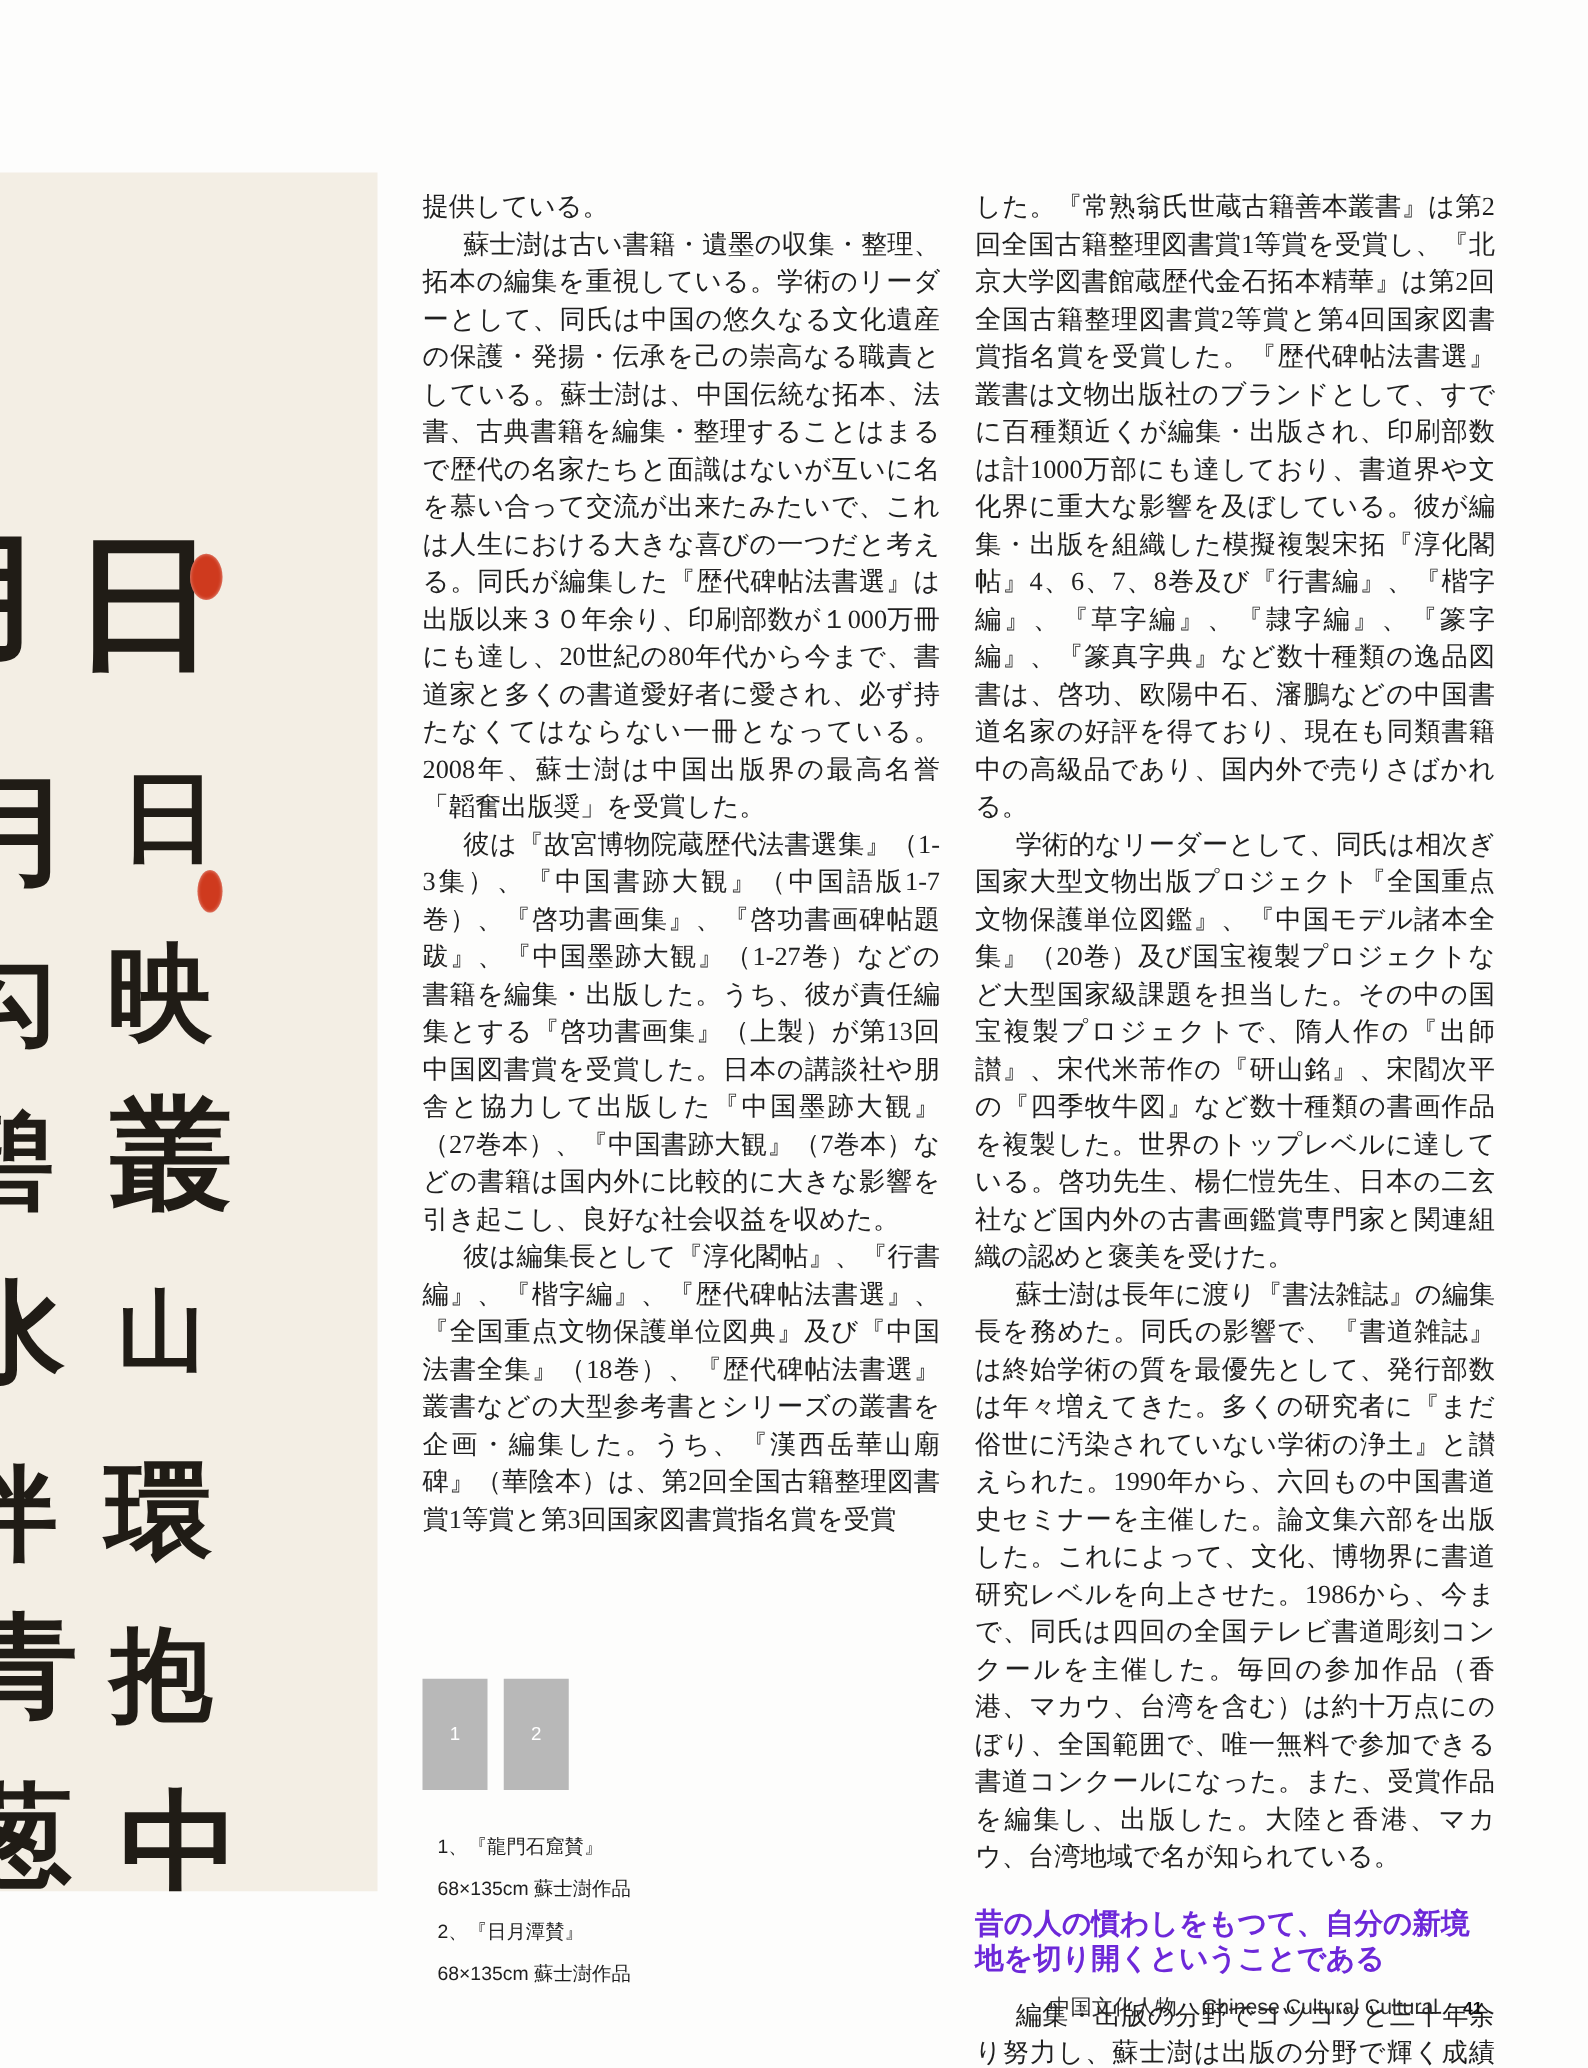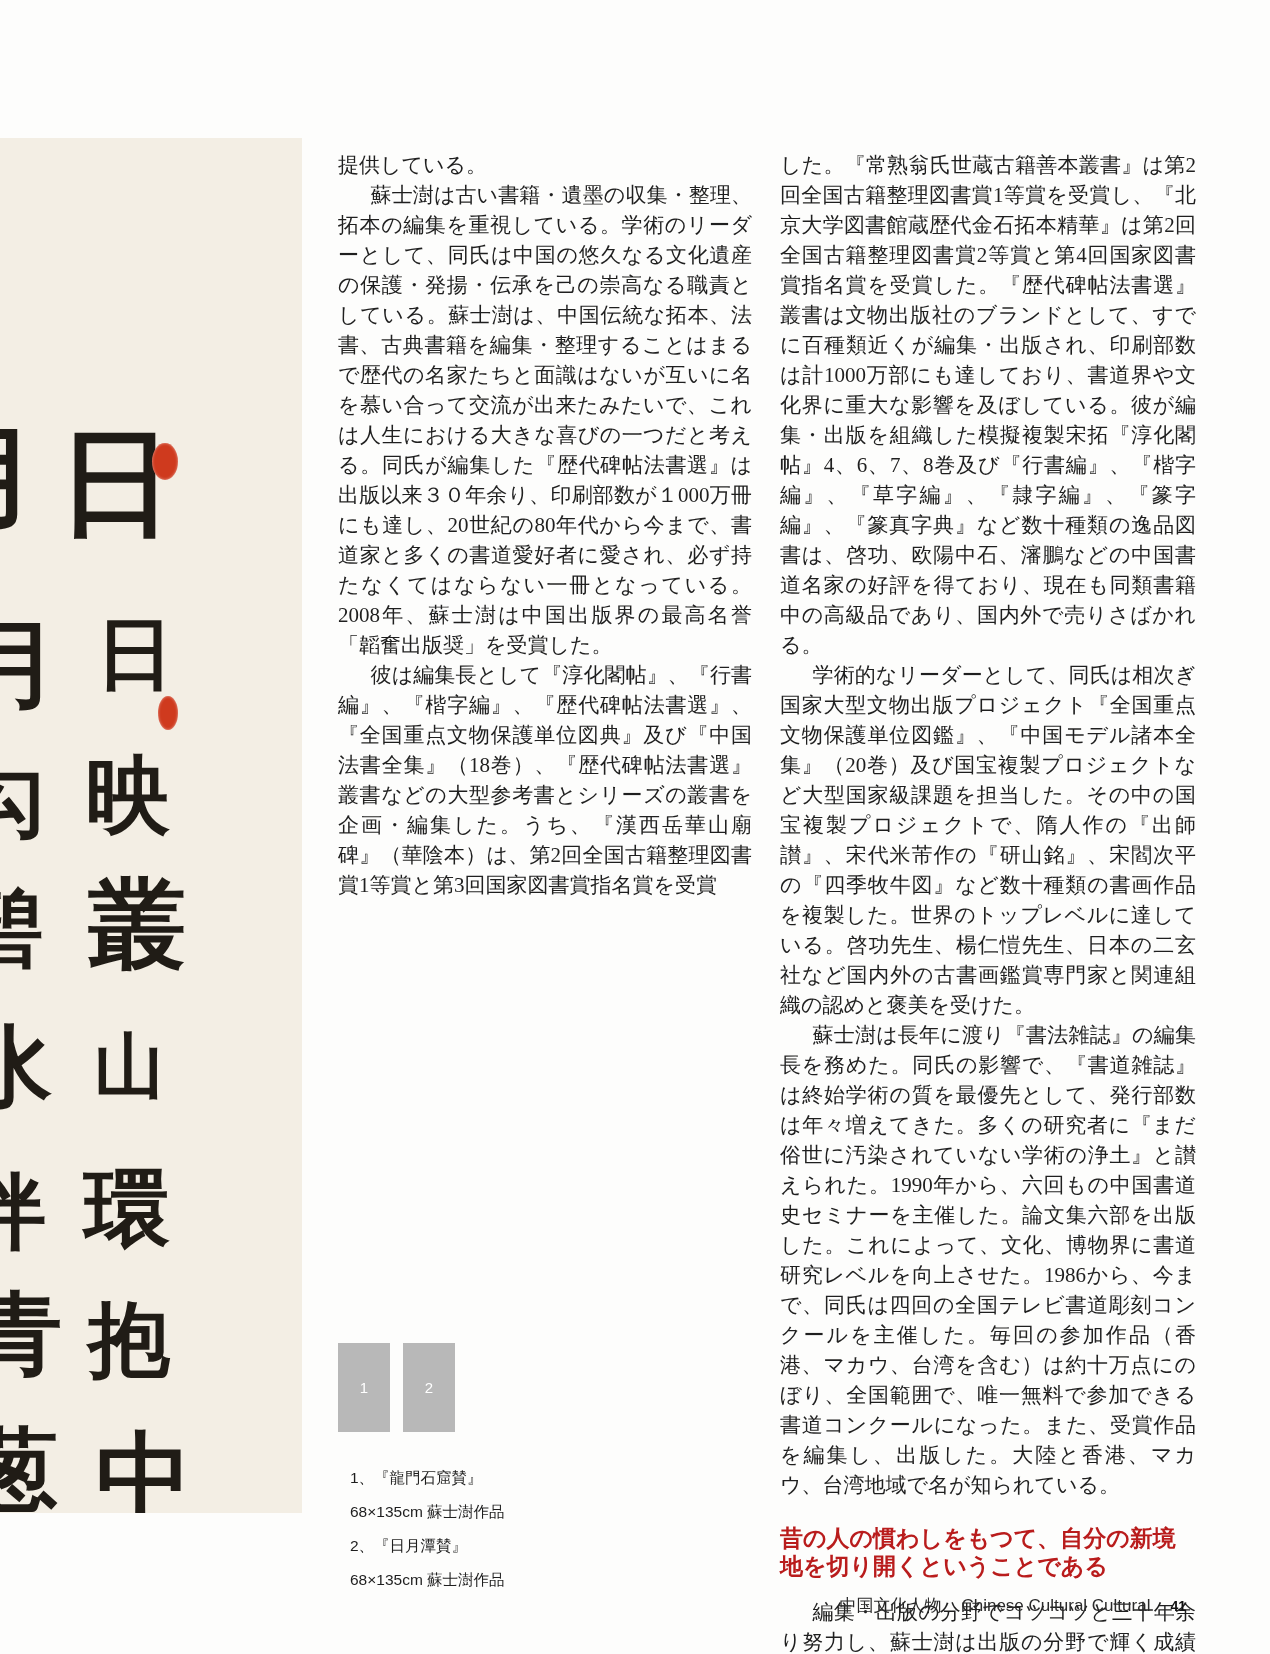--- a/index.html
+++ b/index.html
@@ -42,21 +42,21 @@
   
   .text-col{position:absolute;top:150px;font-size:21px;line-height:30px;text-align:justify;}
   .col-middle{left:338px;width:414px;}
   .col-right{left:780px;width:416px;}
   .text-col p{margin:0;}
   .text-col p.indent{text-indent:1.55em;}
   
   .section-heading{
     margin:24px 0 17px 0;
     font-family:"Liberation Sans","DejaVu Sans",sans-serif;
-    font-weight:700;font-size:23px;line-height:28px;color:#b91c1c;
+    font-weight:700;font-size:23px;line-height:28px;color:#6d28d9;
     text-align:left;
   }
   
   .figure-row{position:absolute;left:338px;top:1343px;display:flex;gap:13px;}
   .figure-box{
     width:52px;height:89px;background:#b8b8b8;
     display:flex;align-items:center;justify-content:center;
     font-family:"Liberation Sans","DejaVu Sans",sans-serif;
     font-size:15px;color:#ffffff;
   }
@@ -97,20 +97,21 @@
   <span class="cal cr6">抱</span>
   <span class="cal cr7">中</span>
 
   <div class="seal seal-large"></div>
   <div class="seal seal-small"></div>
 </div>
 
 <div class="text-col col-middle">
   <p>提供している。</p>
   <p class="indent">蘇士澍は古い書籍・遺墨の収集・整理、拓本の編集を重視している。学術のリーダーとして、同氏は中国の悠久なる文化遺産の保護・発揚・伝承を己の崇高なる職責としている。蘇士澍は、中国伝統な拓本、法書、古典書籍を編集・整理することはまるで歴代の名家たちと面識はないが互いに名を慕い合って交流が出来たみたいで、これは人生における大きな喜びの一つだと考える。同氏が編集した『歴代碑帖法書選』は出版以来３０年余り、印刷部数が１000万冊にも達し、20世紀の80年代から今まで、書道家と多くの書道愛好者に愛され、必ず持たなくてはならない一冊となっている。2008年、蘇士澍は中国出版界の最高名誉「韜奮出版奨」を受賞した。</p>
+  <p class="indent">彼は『故宮博物院蔵歴代法書選集』（1-3集）、『中国書跡大観』（中国語版1-7巻）、『啓功書画集』、『啓功書画碑帖題跋』、『中国墨跡大観』（1-27巻）などの書籍を編集・出版した。うち、彼が責任編集とする『啓功書画集』（上製）が第13回中国図書賞を受賞した。日本の講談社や朋舎と協力して出版した『中国墨跡大観』（27巻本）、『中国書跡大観』（7巻本）などの書籍は国内外に比較的に大きな影響を引き起こし、良好な社会収益を収めた。</p>
   <p class="indent">彼は編集長として『淳化閣帖』、『行書編』、『楷字編』、『歴代碑帖法書選』、『全国重点文物保護単位図典』及び『中国法書全集』（18巻）、『歴代碑帖法書選』叢書などの大型参考書とシリーズの叢書を企画・編集した。うち、『漢西岳華山廟碑』（華陰本）は、第2回全国古籍整理図書賞1等賞と第3回国家図書賞指名賞を受賞</p>
 </div>
 
 <div class="text-col col-right">
   <p>した。『常熟翁氏世蔵古籍善本叢書』は第2回全国古籍整理図書賞1等賞を受賞し、『北京大学図書館蔵歴代金石拓本精華』は第2回全国古籍整理図書賞2等賞と第4回国家図書賞指名賞を受賞した。『歴代碑帖法書選』叢書は文物出版社のブランドとして、すでに百種類近くが編集・出版され、印刷部数は計1000万部にも達しており、書道界や文化界に重大な影響を及ぼしている。彼が編集・出版を組織した模擬複製宋拓『淳化閣帖』4、6、7、8巻及び『行書編』、『楷字編』、『草字編』、『隷字編』、『篆字編』、『篆真字典』など数十種類の逸品図書は、啓功、欧陽中石、瀋鵬などの中国書道名家の好評を得ており、現在も同類書籍中の高級品であり、国内外で売りさばかれる。</p>
   <p class="indent">学術的なリーダーとして、同氏は相次ぎ国家大型文物出版プロジェクト『全国重点文物保護単位図鑑』、『中国モデル諸本全集』（20巻）及び国宝複製プロジェクトなど大型国家級課題を担当した。その中の国宝複製プロジェクトで、隋人作の『出師讃』、宋代米芾作の『研山銘』、宋閻次平の『四季牧牛図』など数十種類の書画作品を複製した。世界のトップレベルに達している。啓功先生、楊仁愷先生、日本の二玄社など国内外の古書画鑑賞専門家と関連組織の認めと褒美を受けた。</p>
   <p class="indent">蘇士澍は長年に渡り『書法雑誌』の編集長を務めた。同氏の影響で、『書道雑誌』は終始学術の質を最優先として、発行部数は年々増えてきた。多くの研究者に『まだ俗世に汚染されていない学術の浄土』と讃えられた。1990年から、六回もの中国書道史セミナーを主催した。論文集六部を出版した。これによって、文化、博物界に書道研究レベルを向上させた。1986から、今まで、同氏は四回の全国テレビ書道彫刻コンクールを主催した。毎回の参加作品（香港、マカウ、台湾を含む）は約十万点にのぼり、全国範囲で、唯一無料で参加できる書道コンクールになった。また、受賞作品を編集し、出版した。大陸と香港、マカウ、台湾地域で名が知られている。</p>
   <h2 class="section-heading">昔の人の慣わしをもつて、自分の新境地を切り開くということである</h2>
   <p class="indent">編集・出版の分野でコツコツと三十年余り努力し、蘇士澍は出版の分野で輝く成績を収めたほか、出版業の改革と発展に対しても、目立った貢献を果たした。しかも、同氏の国学素養、学術成就と書道での造詣も新たな境地に入った。書道界は同氏の作品をこのように評価している。楷書は</p>
 </div>

